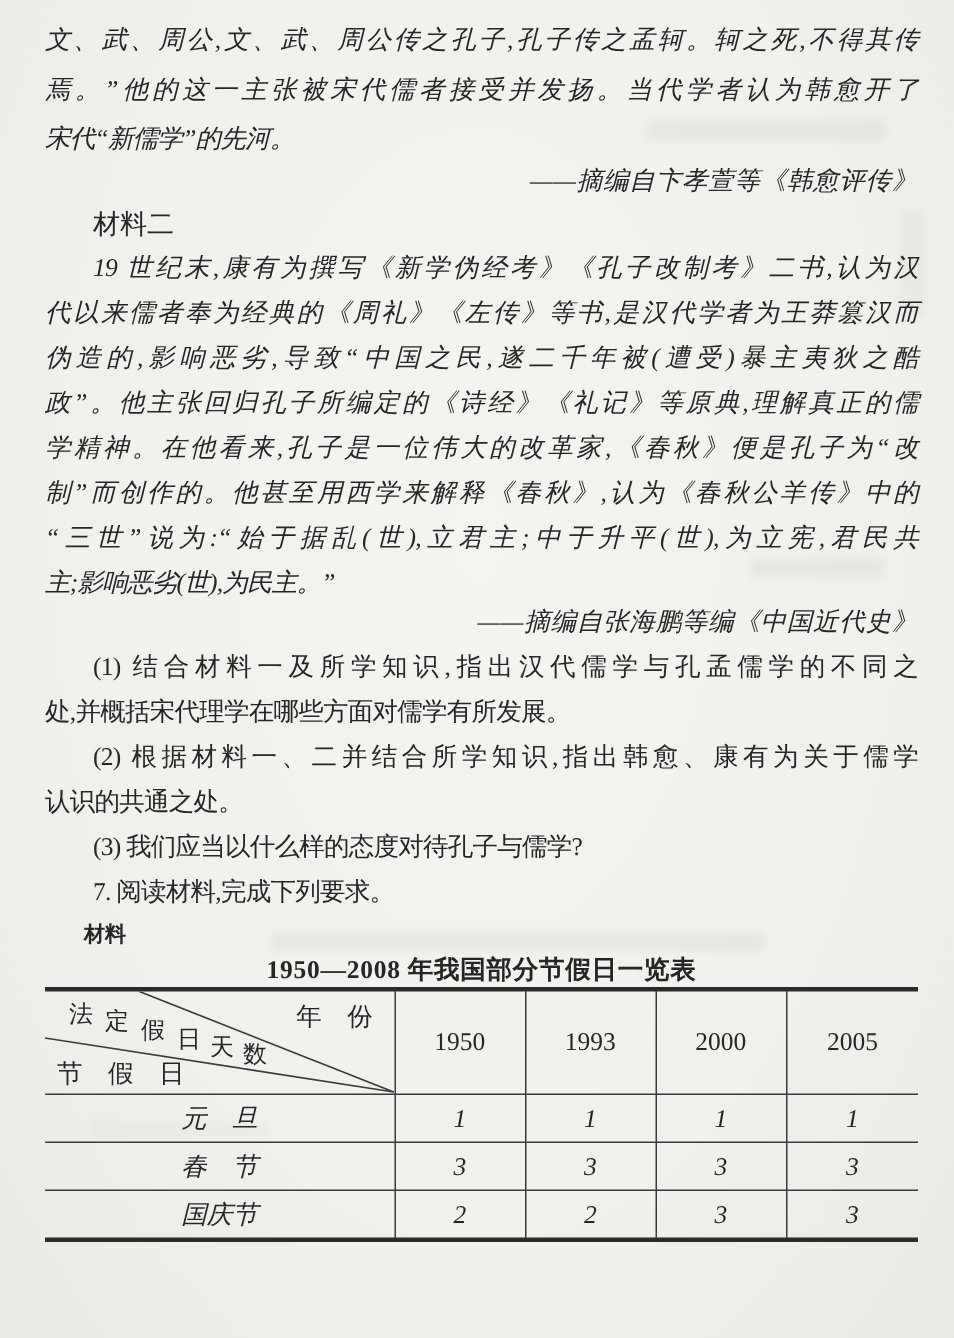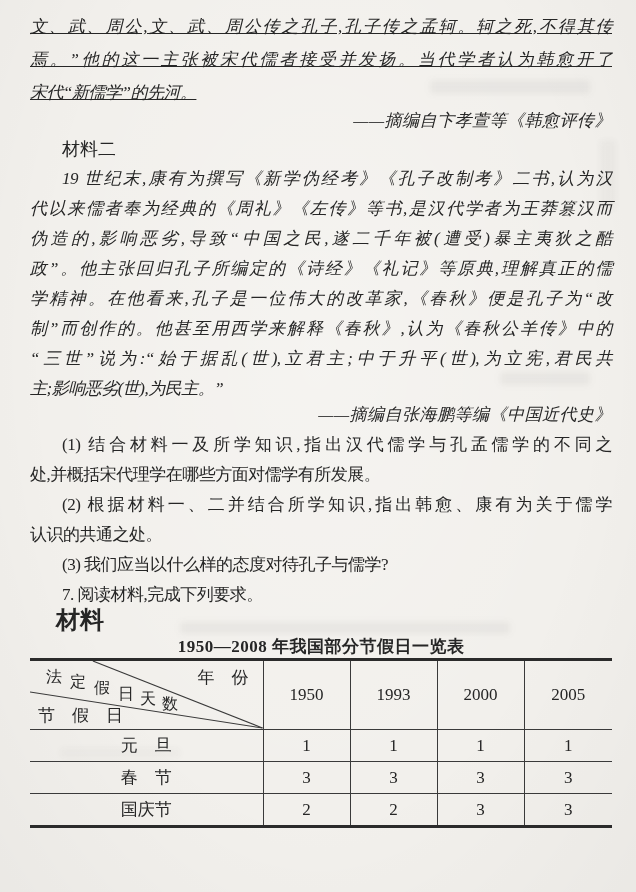--- a/index.html
+++ b/index.html
@@ -19,38 +19,38 @@
   .page{
     position:absolute;inset:0;
     padding:10px 24px 0 30px;
     box-sizing:border-box;
     background:radial-gradient(ellipse at 50% 40%, rgba(255,255,255,0.25) 0%, rgba(0,0,0,0) 60%, rgba(0,0,0,0.03) 100%);
   }
   
   .para{font-size:17px;letter-spacing:-0.5px;}
   .kai{font-style:italic;}
   .line{line-height:30px;white-space:nowrap;}
-  .m1 .line{line-height:33px;text-decoration:underline;}
+  .m1 .line{line-height:33px;}
   .fill{white-space:normal;text-align:justify;text-align-last:justify;}
   .indent{text-indent:32px;}
   .attribution{
     font-size:17px;line-height:24px;text-align:right;
     letter-spacing:0.5px;
   }
   .attr2{line-height:22px;}
   .section-heading{
     font-family:"Liberation Sans","DejaVu Sans",sans-serif;
     font-weight:normal;font-size:18px;line-height:24px;
     margin-top:4px;padding-left:32px;
   }
   .q-block{font-size:17px;letter-spacing:-0.5px;}
   .q-block .line{line-height:30px;}
   .material-label{
-    font-family:Liberation Mono, monospace;
-    font-weight:bold;font-size:24px;line-height:24px;
+    font-family:Liberation Sans, sans-serif;
+    font-weight:bold;font-size:14px;line-height:24px;
     padding-left:26px;
   }
   .table-title{
     font-weight:bold;font-size:17px;line-height:22px;
     text-align:center;margin-top:2px;letter-spacing:0.5px;
   }
   
   table.holiday{
     width:582px;margin-top:0;
     border-collapse:collapse;table-layout:fixed;
@@ -60,21 +60,21 @@
   }
   table.holiday td{
     border-right:1.2px solid var(--rule);
     border-bottom:1.2px solid var(--rule);
     text-align:center;vertical-align:middle;
     padding:0;
   }
   table.holiday td:last-child{border-right:none;}
   table.holiday tr:last-child td{border-bottom:none;}
   tr.hdr td{height:68px;}
-  tr.datarow td{height:31px;}
+  tr.datarow td{height:31px;font-style:italic;}
   td.corner{position:relative;}
   td.corner svg{position:absolute;inset:0;width:100%;height:100%;}
   td.corner .clbl{position:absolute;font-size:17px;line-height:1;}
   .corner-top{top:8px;right:14px;}
   .corner-bottom{bottom:5px;left:8px;}
   .dc{position:absolute;font-size:16px;line-height:1;}
   .dc0{left:16px;top:8px;}
   .dc1{left:40px;top:13px;}
   .dc2{left:64px;top:19px;}
   .dc3{left:88px;top:25px;}

